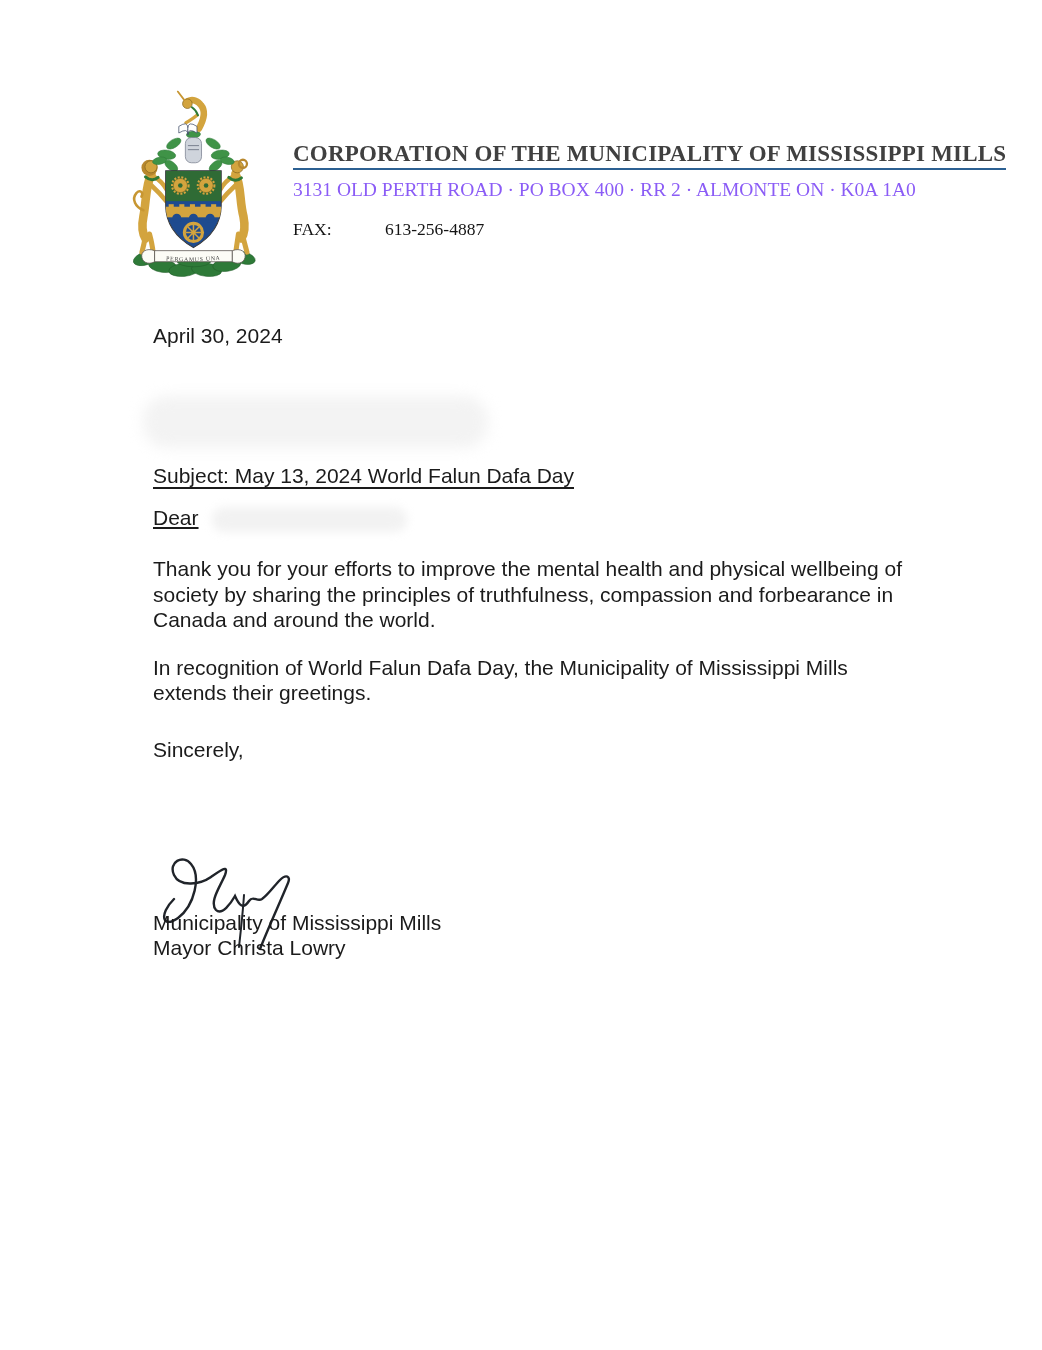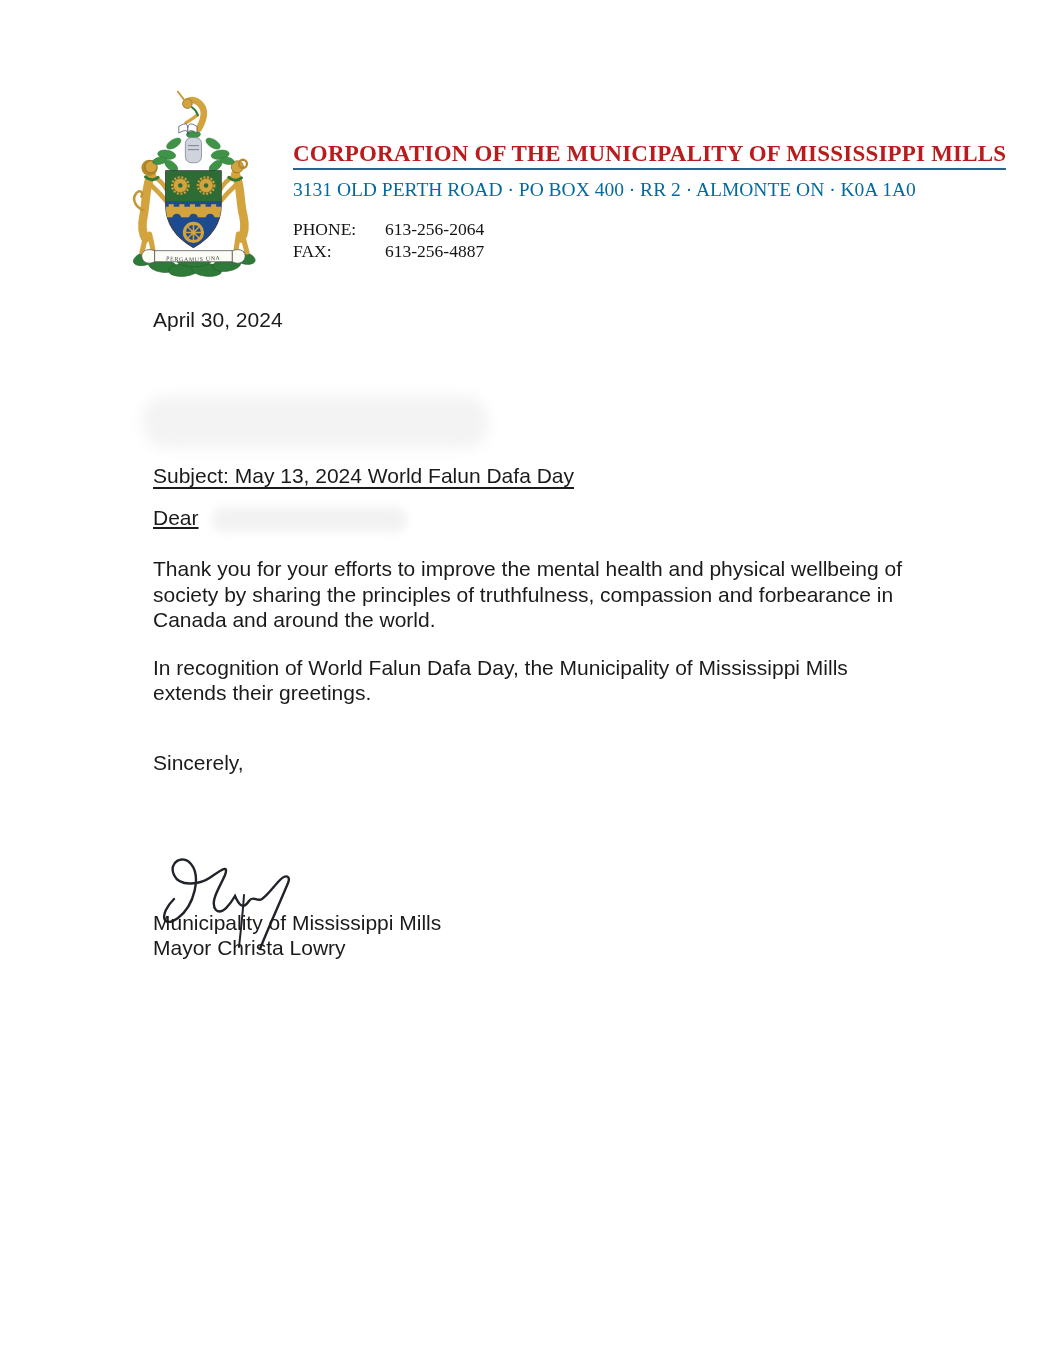--- a/index.html
+++ b/index.html
@@ -11,45 +11,45 @@
     overflow:hidden;
     font-family:"Liberation Sans", sans-serif;
     color:#1b1b1b;
   }
   
   .crest{position:absolute;left:123px;top:84px;width:152px;height:202px;}
   .hdr{position:absolute;left:293px;top:141px;width:660px;font-family:"Liberation Serif", serif;}
   .hdr-title{
     display:inline-block;
     font-size:23px;font-weight:bold;letter-spacing:.2px;
-    color:#b91c1c;border-bottom:2px solid #2c6092;padding-bottom:1px;
+    color:#404040;border-bottom:2px solid #2c6092;padding-bottom:1px;
     white-space:nowrap;
   }
-  .hdr-address{margin-top:9px;font-size:19.5px;color:#0369a1;white-space:nowrap;}
+  .hdr-address{margin-top:9px;font-size:19.5px;color:#8b5cf6;white-space:nowrap;}
   .hdr-contacts{margin-top:17px;font-size:17.5px;color:#141414;line-height:22px;}
   .hdr-row{display:flex;}
   .hdr-label{width:92px;flex:0 0 92px;}
   
-  .date{position:absolute;left:153px;top:308px;font-size:21px;}
+  .date{position:absolute;left:153px;top:324px;font-size:21px;}
   .redact-block{
     position:absolute;left:143px;top:396px;width:345px;height:52px;
     background:#f3f3f3;border-radius:24px;filter:blur(7px);
   }
   .redact-name{
     position:absolute;left:212px;top:507px;width:195px;height:25px;
     background:#f2f2f2;border-radius:12px;filter:blur(5px);
   }
   .subject{
     position:absolute;left:153px;top:464px;font-size:21px;
     text-decoration:underline;text-underline-offset:4px;
   }
   .salutation{position:absolute;left:153px;top:506px;font-size:21px;text-decoration:underline;}
   .body-copy{position:absolute;left:153px;top:556px;width:860px;font-size:21px;line-height:25.5px;}
   .para{white-space:pre-line;margin:0 0 22px 0;}
-  .closing{margin-top:44px;}
+  .closing{margin-top:31px;}
   .signature{position:absolute;left:148px;top:843px;width:162px;height:112px;}
   .signer{position:absolute;left:153px;top:910px;font-size:21px;line-height:25px;}
 </style>
 </head>
 <body>
 
 <div class="page">
 
   <svg class="crest" viewBox="0 0 300 400">
 
@@ -173,24 +173,20 @@
         <textPath href="#mottoPath" startOffset="50%" text-anchor="middle">PERGAMUS UNA</textPath>
       </text>
     </g>
   </svg>
 
   <div class="hdr">
     <div class="hdr-title">CORPORATION OF THE MUNICIPALITY OF MISSISSIPPI MILLS</div>
     <div class="hdr-address">3131 OLD PERTH ROAD · PO BOX 400 · RR 2 · ALMONTE ON · K0A 1A0</div>
     <div class="hdr-contacts">
       <div class="hdr-row">
-        <span class="hdr-label">PHONE:</span>
-        <span>613-256-2064</span>
-      </div>
-      <div class="hdr-row">
         <span class="hdr-label">FAX:</span>
         <span>613-256-4887</span>
       </div>
     </div>
   </div>
 
   <div class="date">April 30, 2024</div>
 
   <div class="redact-block"></div>
 

